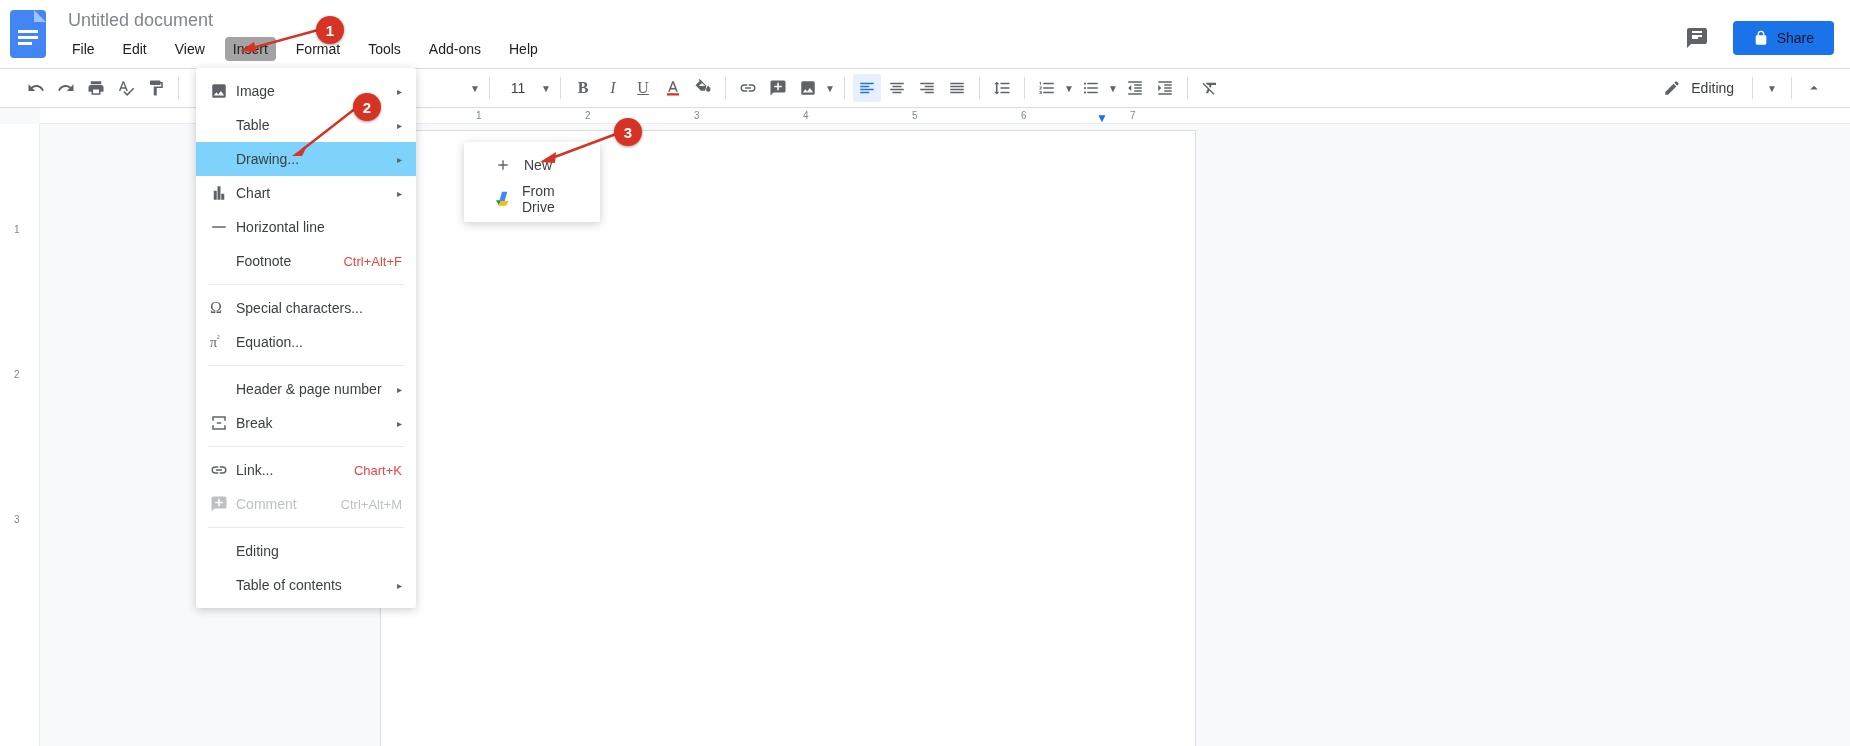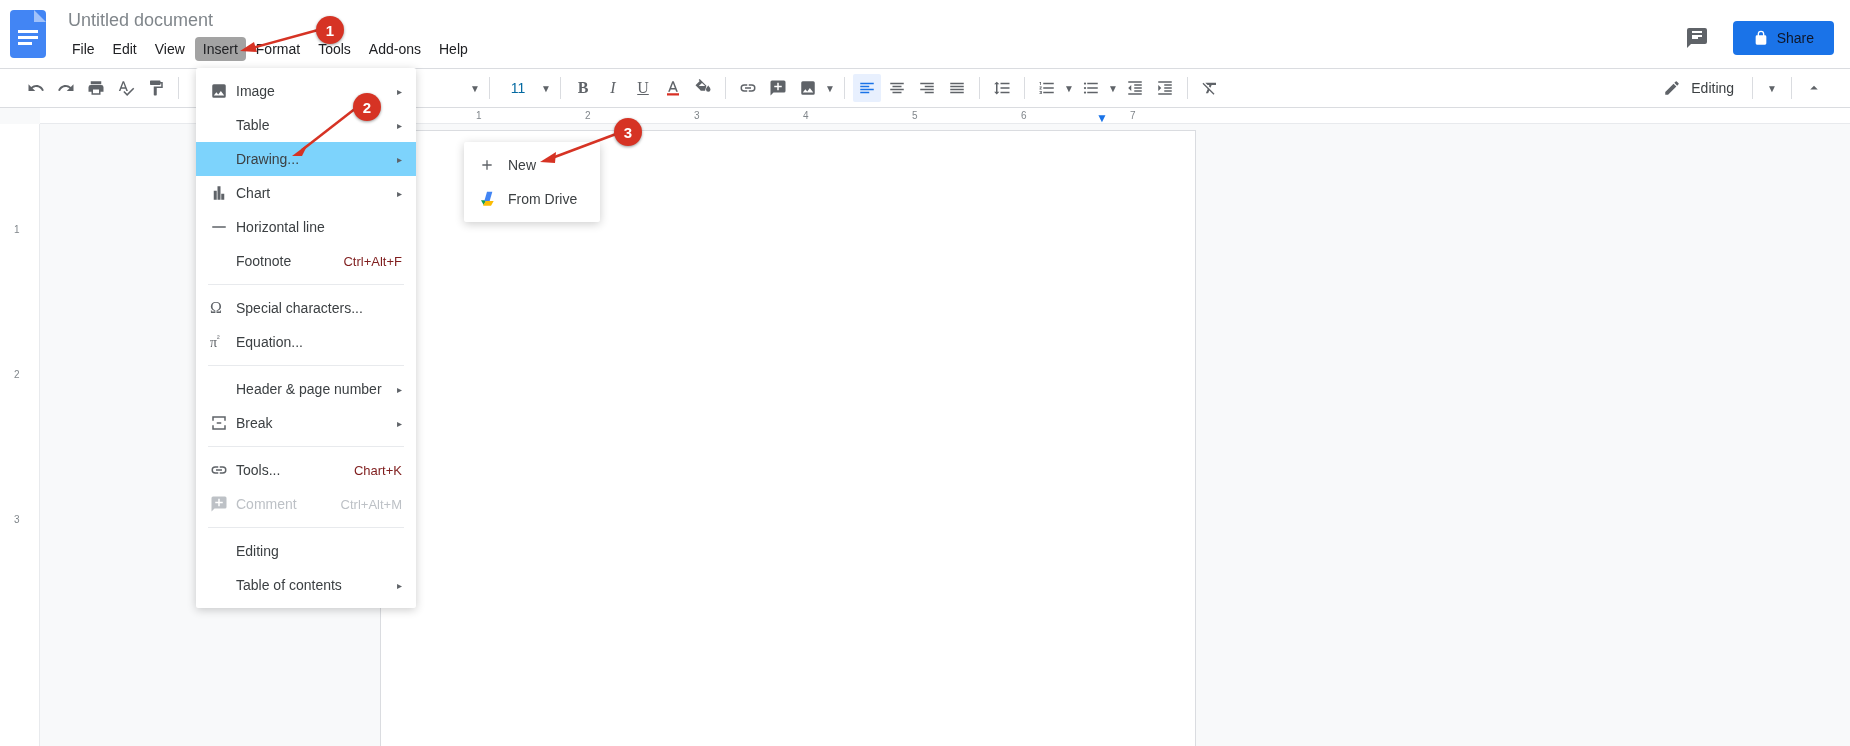--- a/index.html
+++ b/index.html
@@ -4,33 +4,33 @@
 <style>
   * { margin: 0; padding: 0; box-sizing: border-box; font-family: Arial, 'Helvetica Neue', sans-serif; }
   html, body { width: 1850px; height: 746px; background: #fff; overflow: hidden; }
 
   
   .header { display: flex; align-items: flex-start; padding: 8px 16px 0 8px; height: 68px; justify-content: flex-end; }
   .app-icon { width: 40px; height: 52px; display: flex; align-items: center; justify-content: center; margin-right: 16px; }
   .app-icon svg { width: 36px; height: 48px; }
   .title-block { display: flex; flex-direction: column; }
   .doc-title { font-size: 18px; color: #80868b; padding: 2px 4px; }
-  .menu-bar { display: flex; gap: 2px; margin-top: 4px; }
+  .menu-bar { display: flex; gap: 12px; margin-top: 4px; }
   .menu-item { font-size: 14px; color: #202124; padding: 4px 8px; border-radius: 4px; cursor: pointer; }
   .menu-item.active { background: #a3a3a3; }
   .header-right { margin-left: auto; display: flex; align-items: center; gap: 16px; padding-top: 10px; }
   .comments-btn { width: 40px; height: 40px; display: flex; align-items: center; justify-content: center; border-radius: 50%; cursor: pointer; }
   .share-btn { background: #1a73e8; color: #0f172a; font-size: 14px; font-weight: 500; padding: 9px 20px; border-radius: 4px; display: flex; align-items: center; gap: 8px; cursor: pointer; }
 
   
   .toolbar { height: 40px; border-top: 1px solid #dadce0; border-bottom: 1px solid #dadce0; display: flex; align-items: center; padding: 0 22px; gap: 2px; }
   .tb-btn { width: 28px; height: 28px; display: flex; align-items: center; justify-content: center; border-radius: 2px; cursor: pointer; color: #5f6368; }
   .tb-btn.active { background: #e8f0fe; color: #1a73e8; }
   .tb-sep { width: 1px; height: 22px; background: #dadce0; margin: 0 6px; }
-  .tb-font-size { width: 40px; text-align: center; font-size: 14px; color: #0369a1; }
+  .tb-font-size { width: 40px; text-align: center; font-size: 14px; color: #404040; }
   .tb-dd { width: 12px; display:flex; align-items:center; justify-content:center; color:#5f6368; cursor:pointer; font-size:10px; }
   .toolbar-spacer { flex: 1; }
   .editing-btn { display: flex; align-items: center; gap: 10px; font-size: 14px; color: #3c4043; padding: 4px 10px; border-radius: 4px; cursor: pointer; }
   .arrow-dd { color:#5f6368; font-size:10px; padding:0 6px; cursor:pointer; }
   .collapse-btn { width: 28px; height: 28px; display:flex; align-items:center; justify-content:center; color:#5f6368; cursor:pointer; }
 
   
   .workspace { position: relative; background: #f8f9fa; height: calc(746px - 68px - 40px); }
   .h-ruler { position: absolute; top: 0; left: 40px; right: 0; height: 16px; background: #fff; border-bottom: 1px solid #e8eaed; font-size: 10px; color: #80868b; }
   .h-ruler .tick { position: absolute; top: 2px; }
@@ -40,27 +40,27 @@
   .page { position: absolute; top: 22px; left: 380px; width: 816px; height: 1056px; background: #fff; border: 1px solid #dadce0; }
 
   
   .dropdown { position: absolute; top: 68px; left: 196px; width: 220px; background: #fff; box-shadow: 0 2px 10px rgba(0,0,0,.2); border-radius: 2px; padding: 6px 0; z-index: 20; }
   .dd-item { display: flex; align-items: center; height: 34px; padding: 0 14px; font-size: 14px; color: #3c4043; cursor: pointer; position: relative; }
   .dd-item.hovered { background: #7dd3fc; }
   .dd-item.disabled { color: #bdc1c6; }
   .dd-item .dd-icon { width: 26px; display: flex; align-items: center; color: #5f6368; }
   .dd-item.disabled .dd-icon { color: #bdc1c6; }
   .dd-item .dd-label { flex: 1; }
-  .dd-item .dd-shortcut { font-size: 13px; color: #7f1d1d; }
+  .dd-item .dd-shortcut { font-size: 13px; color: #ef4444; }
   .dd-item.disabled .dd-shortcut { color: #bdc1c6; }
   .dd-item .dd-caret { width: 12px; color: #5f6368; font-size: 10px; text-align: right; }
   .dd-divider { height: 1px; background: #e8eaed; margin: 6px 12px; }
 
   
-  .submenu { position: absolute; top: 142px; left: 464px; width: 136px; background: #fff; box-shadow: 0 2px 10px rgba(0,0,0,.2); border-radius: 2px; padding: 6px 0; z-index: 21; }
+  .submenu { position: absolute; top: 142px; left: 464px; width: 136px; background: #fff; box-shadow: 0 2px 10px rgba(0,0,0,.2); border-radius: 2px; padding: 6px 16px; z-index: 21; }
   .sub-item { display: flex; align-items: center; height: 34px; padding: 0 14px; font-size: 14px; color: #3c4043; cursor: pointer; gap: 12px; }
   .sub-item .sub-icon { width: 18px; display: flex; align-items: center; justify-content: center; color: #5f6368; }
 
   
   .badge { position: absolute; width: 28px; height: 28px; border-radius: 50%; background: #d63324; color: #fff; font-size: 15px; font-weight: bold; display: flex; align-items: center; justify-content: center; box-shadow: 0 1px 3px rgba(0,0,0,.4); z-index: 30; }
   .arrow { position: absolute; z-index: 29; }
   .arrow line { stroke: #d63324; stroke-width: 2.5; }
   .arrow polygon { fill: #d63324; }
 
   svg { display: block; }
@@ -340,21 +340,21 @@
       <span class="dd-label">Break</span>
       <span class="dd-caret">▸</span>
     </div>
     <div class="dd-divider"></div>
     <div class="dd-item">
       <span class="dd-icon">
         <svg width="18" height="18" viewBox="0 0 24 24">
           <path fill="currentColor" d="M3.9 12a3.1 3.1 0 0 1 3.1-3.1h4V7H7a5 5 0 0 0 0 10h4v-1.9H7A3.1 3.1 0 0 1 3.9 12zM8 13h8v-2H8v2zm9-6h-4v1.9h4a3.1 3.1 0 0 1 0 6.2h-4V17h4a5 5 0 0 0 0-10z"></path>
         </svg>
       </span>
-      <span class="dd-label">Tools...</span>
+      <span class="dd-label">Link...</span>
       <span class="dd-shortcut">Chart+K</span>
     </div>
     <div class="dd-item disabled">
       <span class="dd-icon">
         <svg width="18" height="18" viewBox="0 0 24 24">
           <path fill="currentColor" d="M20 2H4a2 2 0 0 0-2 2v18l4-4h14a2 2 0 0 0 2-2V4a2 2 0 0 0-2-2zm-3 9h-4v4h-2v-4H7V9h4V5h2v4h4v2z"></path>
         </svg>
       </span>
       <span class="dd-label">Comment</span>
       <span class="dd-shortcut">Ctrl+Alt+M</span>

